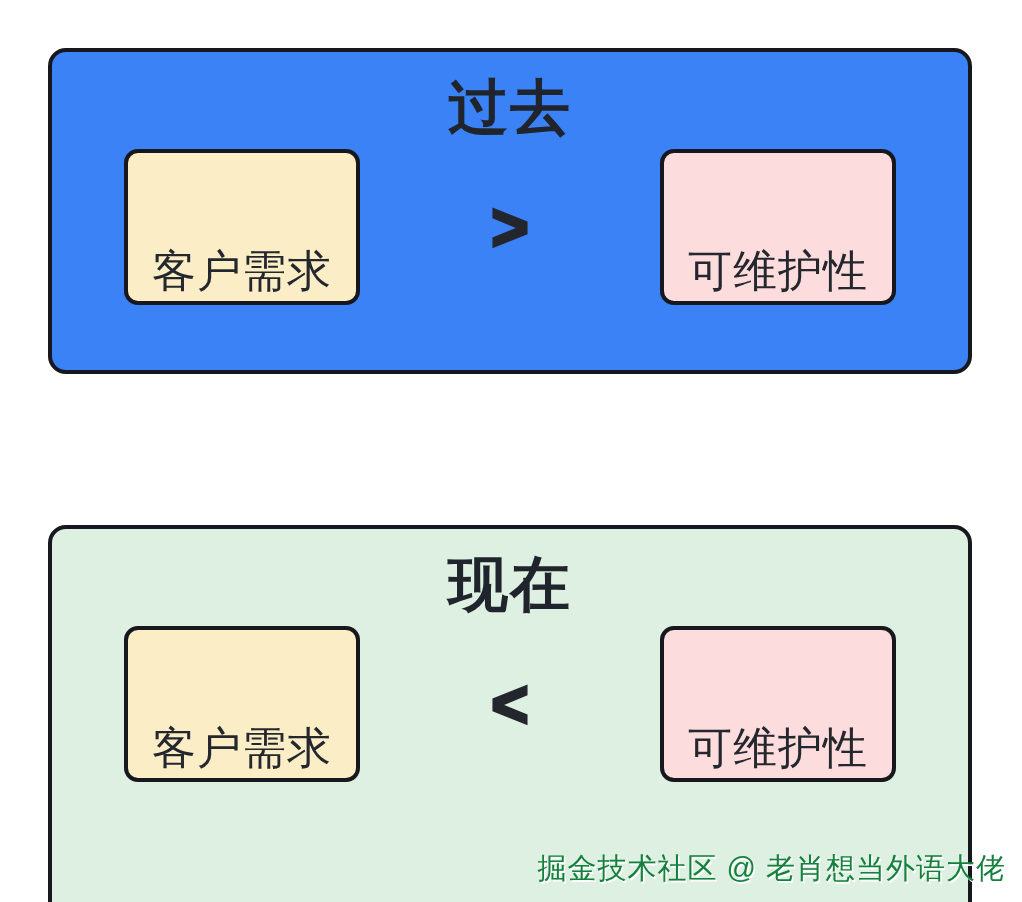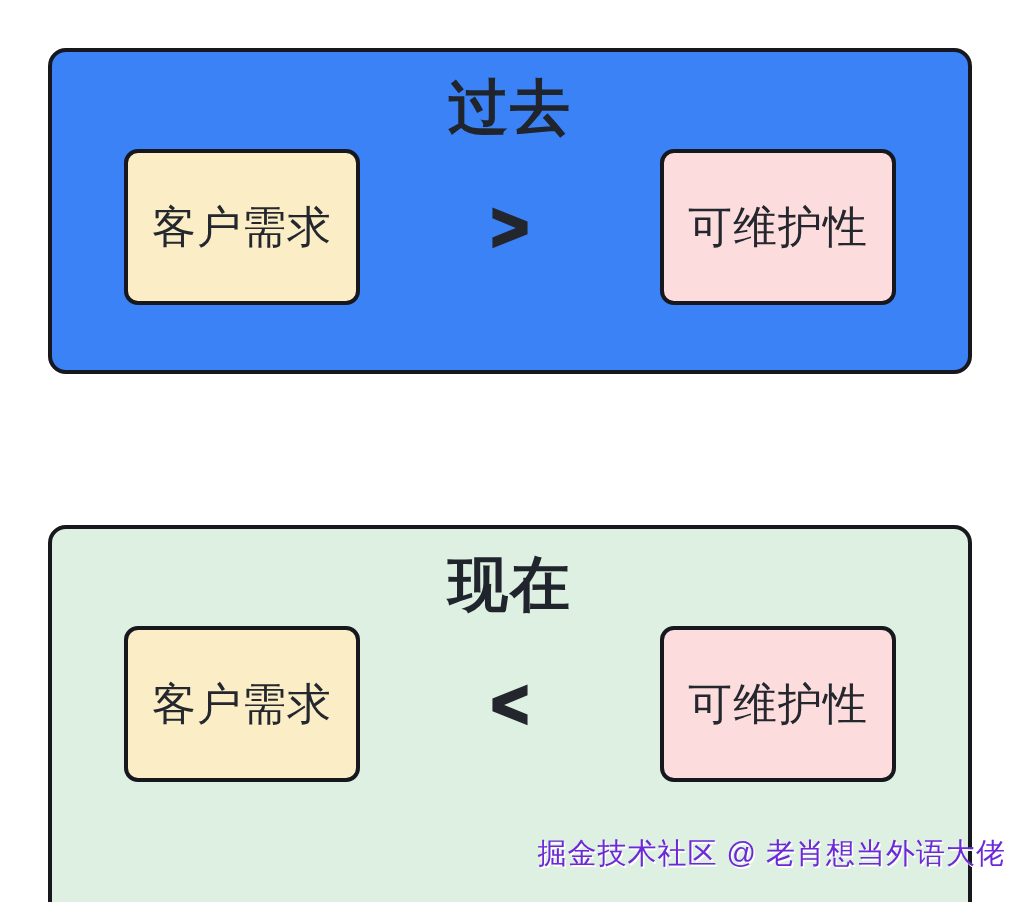--- a/index.html
+++ b/index.html
@@ -37,42 +37,42 @@
     padding: 0 72px;
     margin-top: 10px;
   }
   .concept-box {
     width: 236px;
     height: 156px;
     box-sizing: border-box;
     border: 4px solid #16181d;
     border-radius: 14px;
     display: flex;
-    align-items: center;
+    align-items: flex-end;
     justify-content: center;
     font-size: 44px;
     font-weight: 400;
     color: #24272e;
     letter-spacing: 1px;
   }
   .operator {
     font-size: 64px;
     font-weight: 900;
     line-height: 1;
     color: #23262c;
     -webkit-text-stroke: 3px #23262c;
     transform: scaleY(1.05);
   }
   #watermark {
     position: absolute;
     right: 16px;
-    bottom: 28px;
+    bottom: 13px;
     font-size: 29px;
     letter-spacing: 1px;
-    color: #6d28d9;
+    color: #15803d;
     text-shadow: 1.5px 1.5px 0 #ffffff;
     white-space: nowrap;
   }
 </style>
 </head>
 <body>
 
 <div id="stage">
 
   <section class="panel" id="panel-past" style="background: #3b82f6;">

